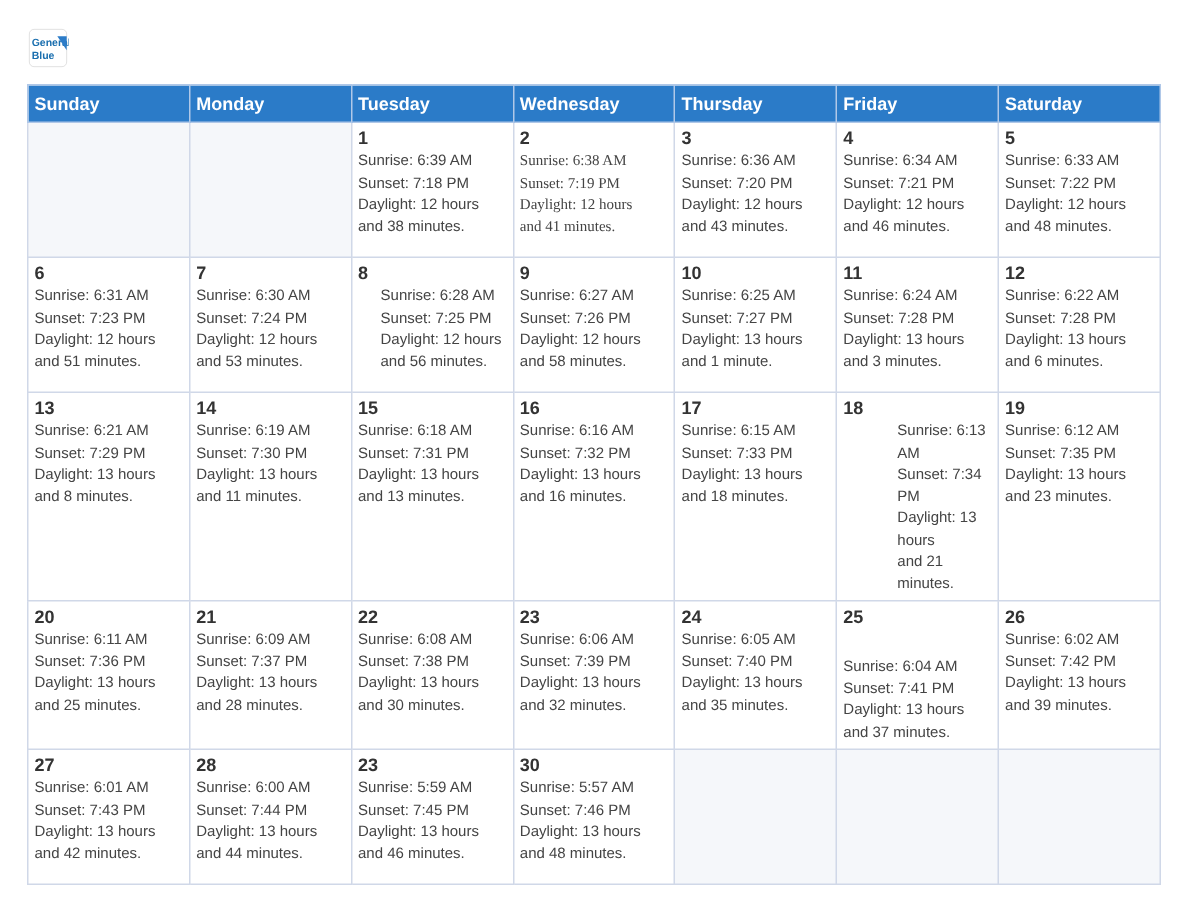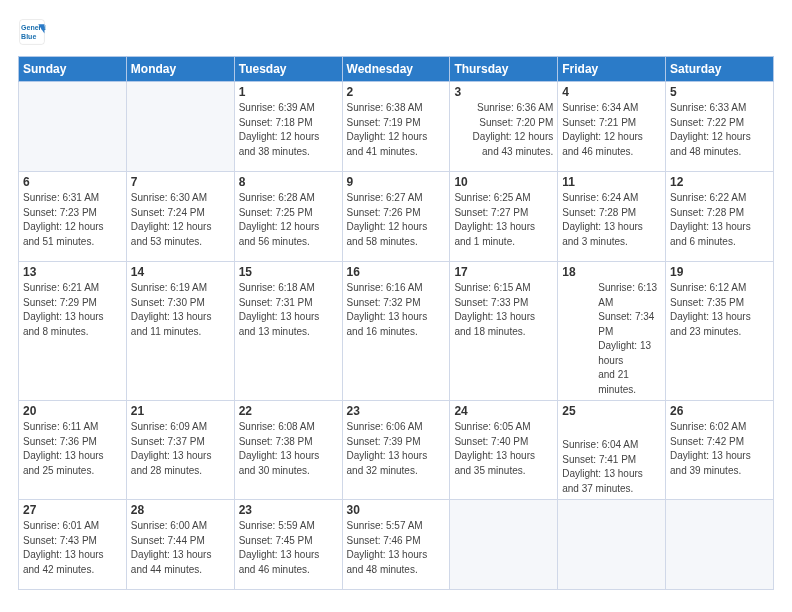--- a/index.html
+++ b/index.html
@@ -136,28 +136,28 @@
           <td class="empty"></td>
           <td>
             <span class="day-num">1</span>
             <div class="day-info" style="white-space: pre-line;">Sunrise: 6:39 AM
 Sunset: 7:18 PM
 Daylight: 12 hours
 and 38 minutes.</div>
           </td>
           <td>
             <span class="day-num">2</span>
-            <div class="day-info" style="white-space: pre-line;">Sunrise: 6:38 AM
+            <div class="day-info" style="white-space: pre-line; font-family: Liberation Serif, serif;">Sunrise: 6:38 AM
 Sunset: 7:19 PM
 Daylight: 12 hours
 and 41 minutes.</div>
           </td>
           <td>
             <span class="day-num">3</span>
-            <div class="day-info" style="white-space: pre-line; text-align: right;">Sunrise: 6:36 AM
+            <div class="day-info" style="white-space: pre-line;">Sunrise: 6:36 AM
 Sunset: 7:20 PM
 Daylight: 12 hours
 and 43 minutes.</div>
           </td>
           <td>
             <span class="day-num">4</span>
             <div class="day-info" style="white-space: pre-line;">Sunrise: 6:34 AM
 Sunset: 7:21 PM
 Daylight: 12 hours
 and 46 minutes.</div>
@@ -180,21 +180,21 @@
           </td>
           <td>
             <span class="day-num">7</span>
             <div class="day-info" style="white-space: pre-line;">Sunrise: 6:30 AM
 Sunset: 7:24 PM
 Daylight: 12 hours
 and 53 minutes.</div>
           </td>
           <td>
             <span class="day-num">8</span>
-            <div class="day-info" style="white-space: pre-line;">Sunrise: 6:28 AM
+            <div class="day-info" style="white-space: pre-line; margin-left: 15px;">Sunrise: 6:28 AM
 Sunset: 7:25 PM
 Daylight: 12 hours
 and 56 minutes.</div>
           </td>
           <td>
             <span class="day-num">9</span>
             <div class="day-info" style="white-space: pre-line;">Sunrise: 6:27 AM
 Sunset: 7:26 PM
 Daylight: 12 hours
 and 58 minutes.</div>

